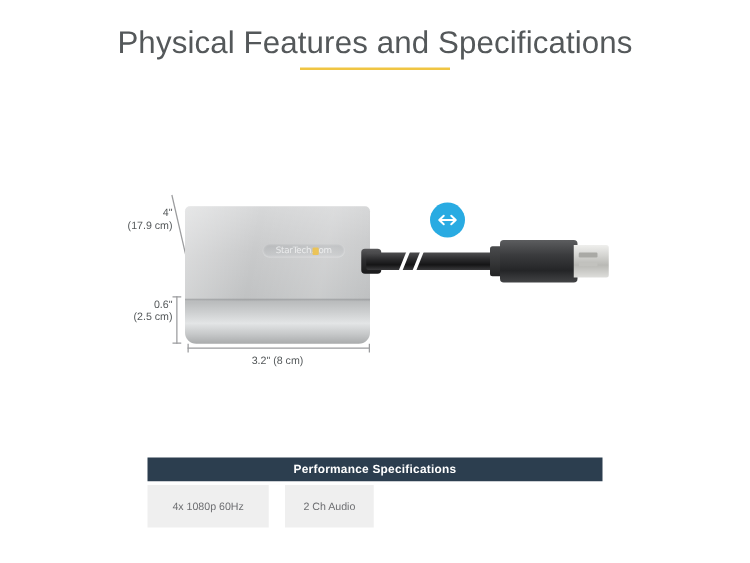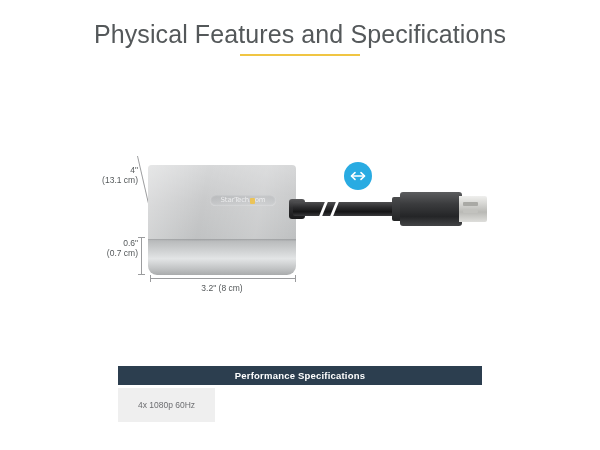--- a/index.html
+++ b/index.html
@@ -338,26 +338,26 @@
 <div class="title-underline"></div>
 
 <div class="product-stage">
 
   <div class="leader-diag"></div>
   <div class="leader-vert"></div>
   <div class="leader-horiz"></div>
 
   <div class="dim-text dim-height">
     <div>4"</div>
-    <div>(13.1 cm)</div>
+    <div>(17.9 cm)</div>
   </div>
 
   <div class="dim-text dim-depth">
     <div>0.6"</div>
-    <div>(0.7 cm)</div>
+    <div>(2.5 cm)</div>
   </div>
 
   <div class="dim-width">3.2" (8 cm)</div>
 
   <div class="adapter">
     <div class="adapter-top">
       <div class="brand-badge">
         <span>StarTech.com</span>
         <i class="brand-dot"></i>
       </div>
@@ -385,14 +385,15 @@
         <polyline points="17,10.6 20.6,14 17,17.4"></polyline>
       </g>
     </svg>
   </div>
 </div>
 
 <div class="spec-table">
   <div class="spec-header">Performance Specifications</div>
   <div class="spec-row">
     <div class="spec-cell c1">4x 1080p 60Hz</div>
+    <div class="spec-cell c2">2 Ch Audio</div>
   </div>
 </div>
 
 </body></html>

